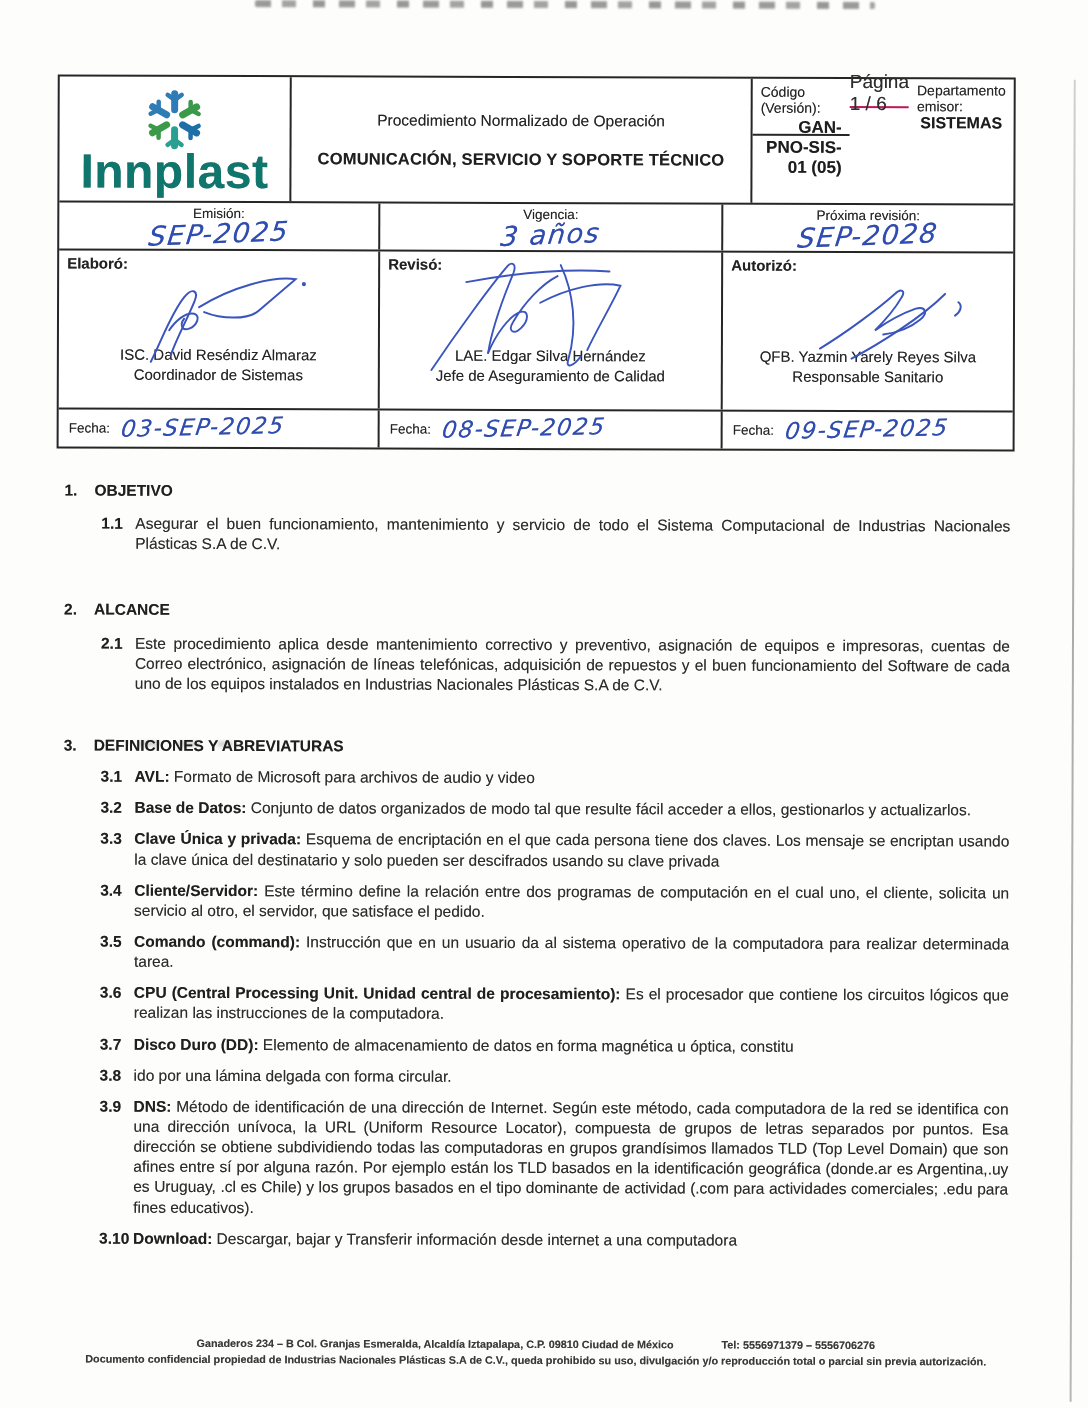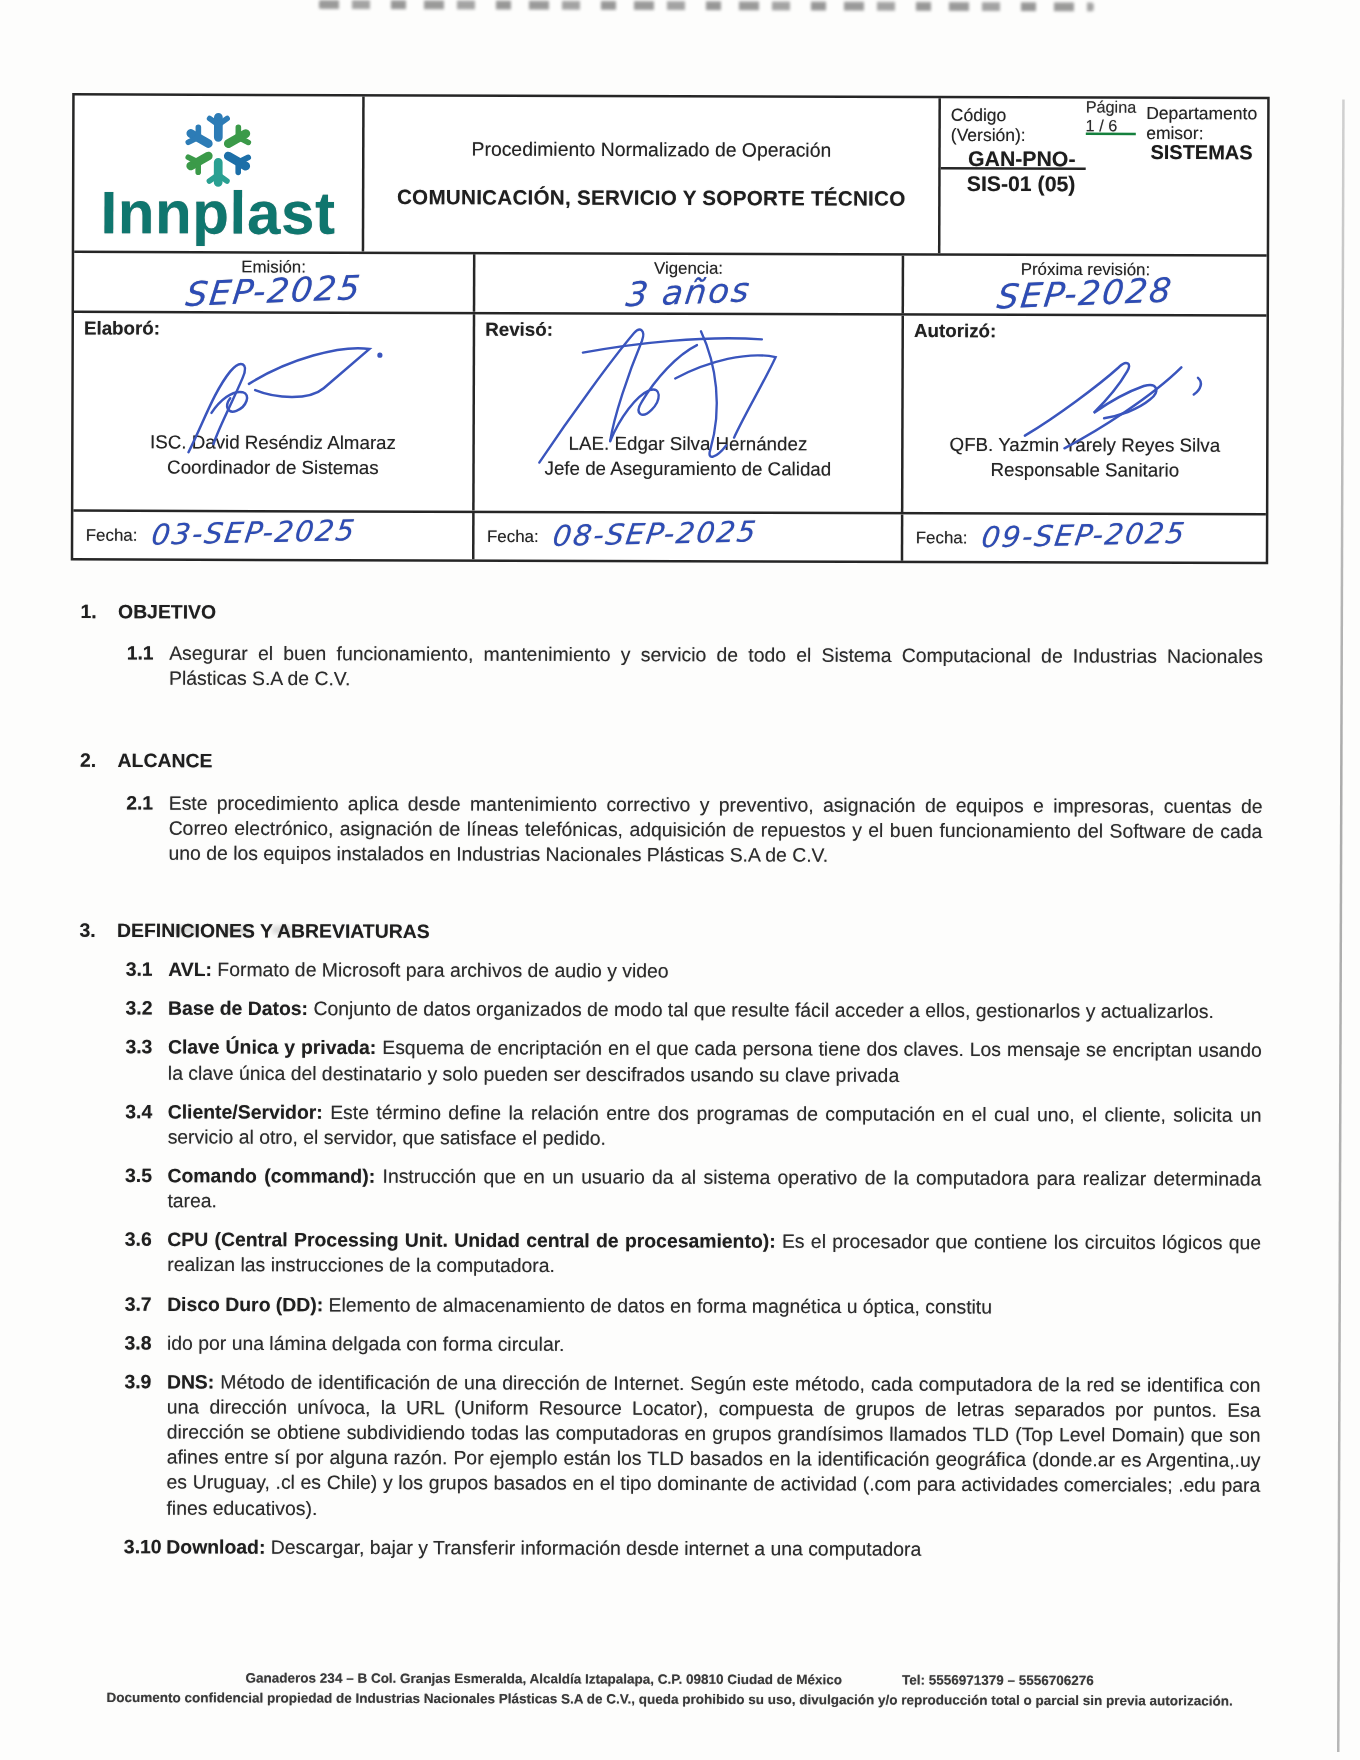--- a/index.html
+++ b/index.html
@@ -40,21 +40,21 @@
 
   .cell-logo{width:230px;display:flex;flex-direction:column;align-items:center;justify-content:center;padding-top:6px;}
   .logo-word{font-size:48px;font-weight:700;color:#0f766e;letter-spacing:.5px;margin-top:-4px;line-height:1;}
   .cell-title{flex:1;display:flex;flex-direction:column;align-items:center;justify-content:center;gap:20px;text-align:center;}
   .doc-type{font-size:15.5px;color:#242424;}
   .doc-title{font-size:16.5px;font-weight:700;color:#1f1f1f;letter-spacing:.2px;}
   .cell-meta{width:263px;display:flex;flex-direction:row;}
   .meta-code{height:57px;border-bottom:2px solid #262626;padding:5px 8px 0;box-sizing:border-box;}
   .meta-label{font-size:14px;color:#242424;}
   .meta-code-value{font-size:17px;font-weight:700;text-align:right;margin-top:2px;color:#1d1d1d;}
-  .meta-page{height:29px;border-bottom:2px solid #15803d;display:flex;align-items:center;justify-content:center;font-size:13px;box-sizing:border-box;}
+  .meta-page{height:29px;border-bottom:2px solid #be185d;display:flex;align-items:center;justify-content:center;font-size:19px;box-sizing:border-box;}
   .meta-dept{flex:1;padding:3px 8px 0;box-sizing:border-box;}
   .meta-dept-value{font-size:16px;font-weight:700;text-align:center;color:#1b1b1b;}
 
   .ctrl-cell{display:flex;flex-direction:column;align-items:center;padding-top:3px;}
   .ctrl-c1{width:319px;}
   .ctrl-c2{width:343px;}
   .ctrl-c3{flex:1;}
   .ctrl-label{font-size:13.5px;color:#242424;}
 
   .hand{

